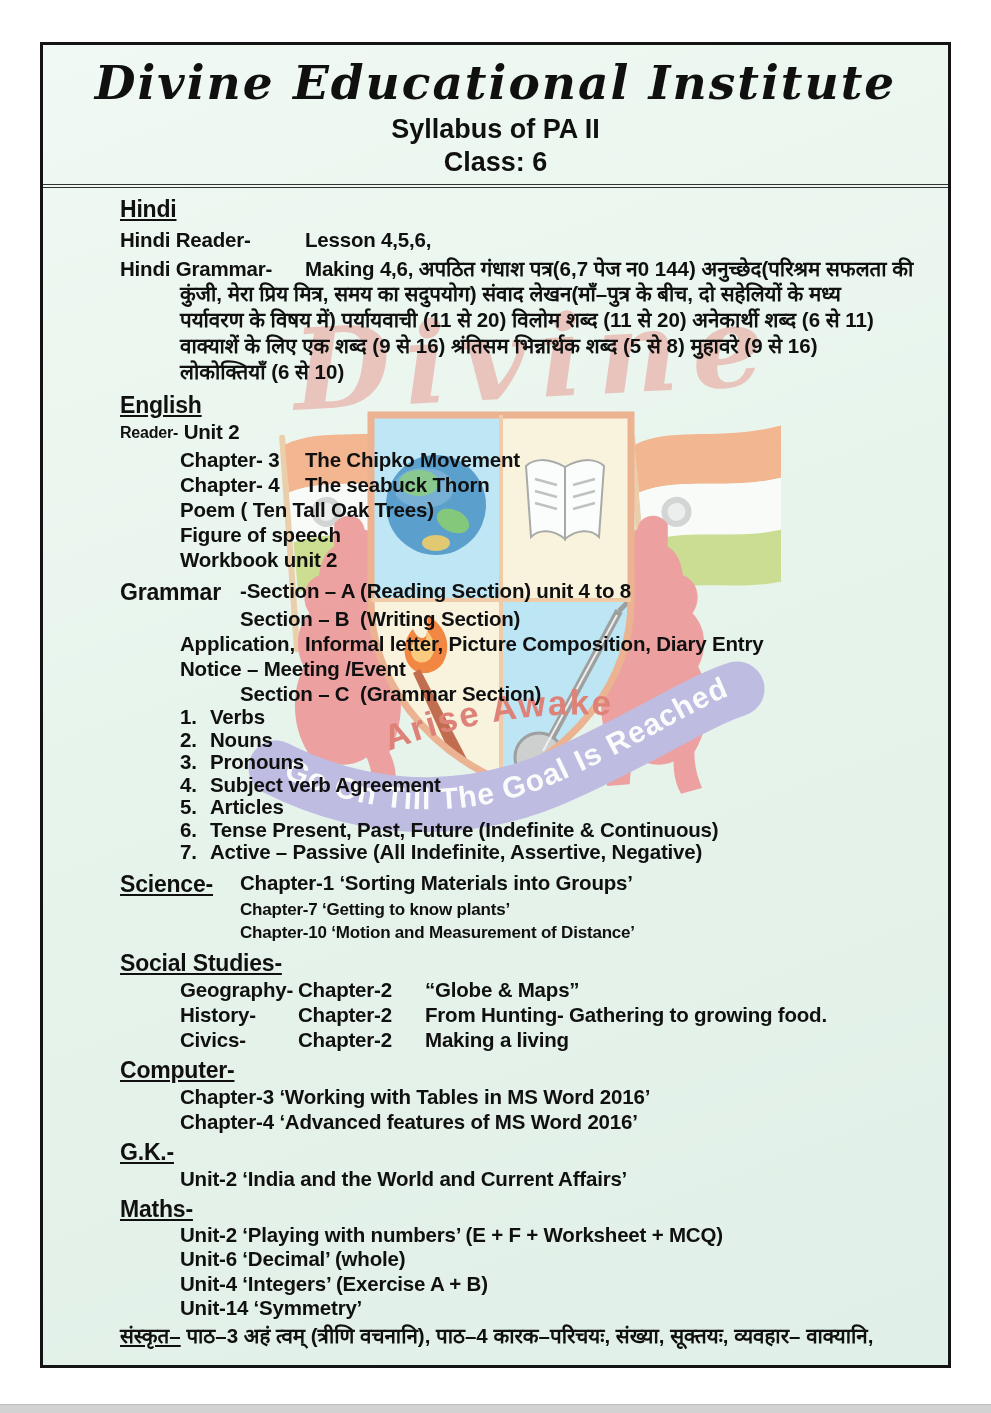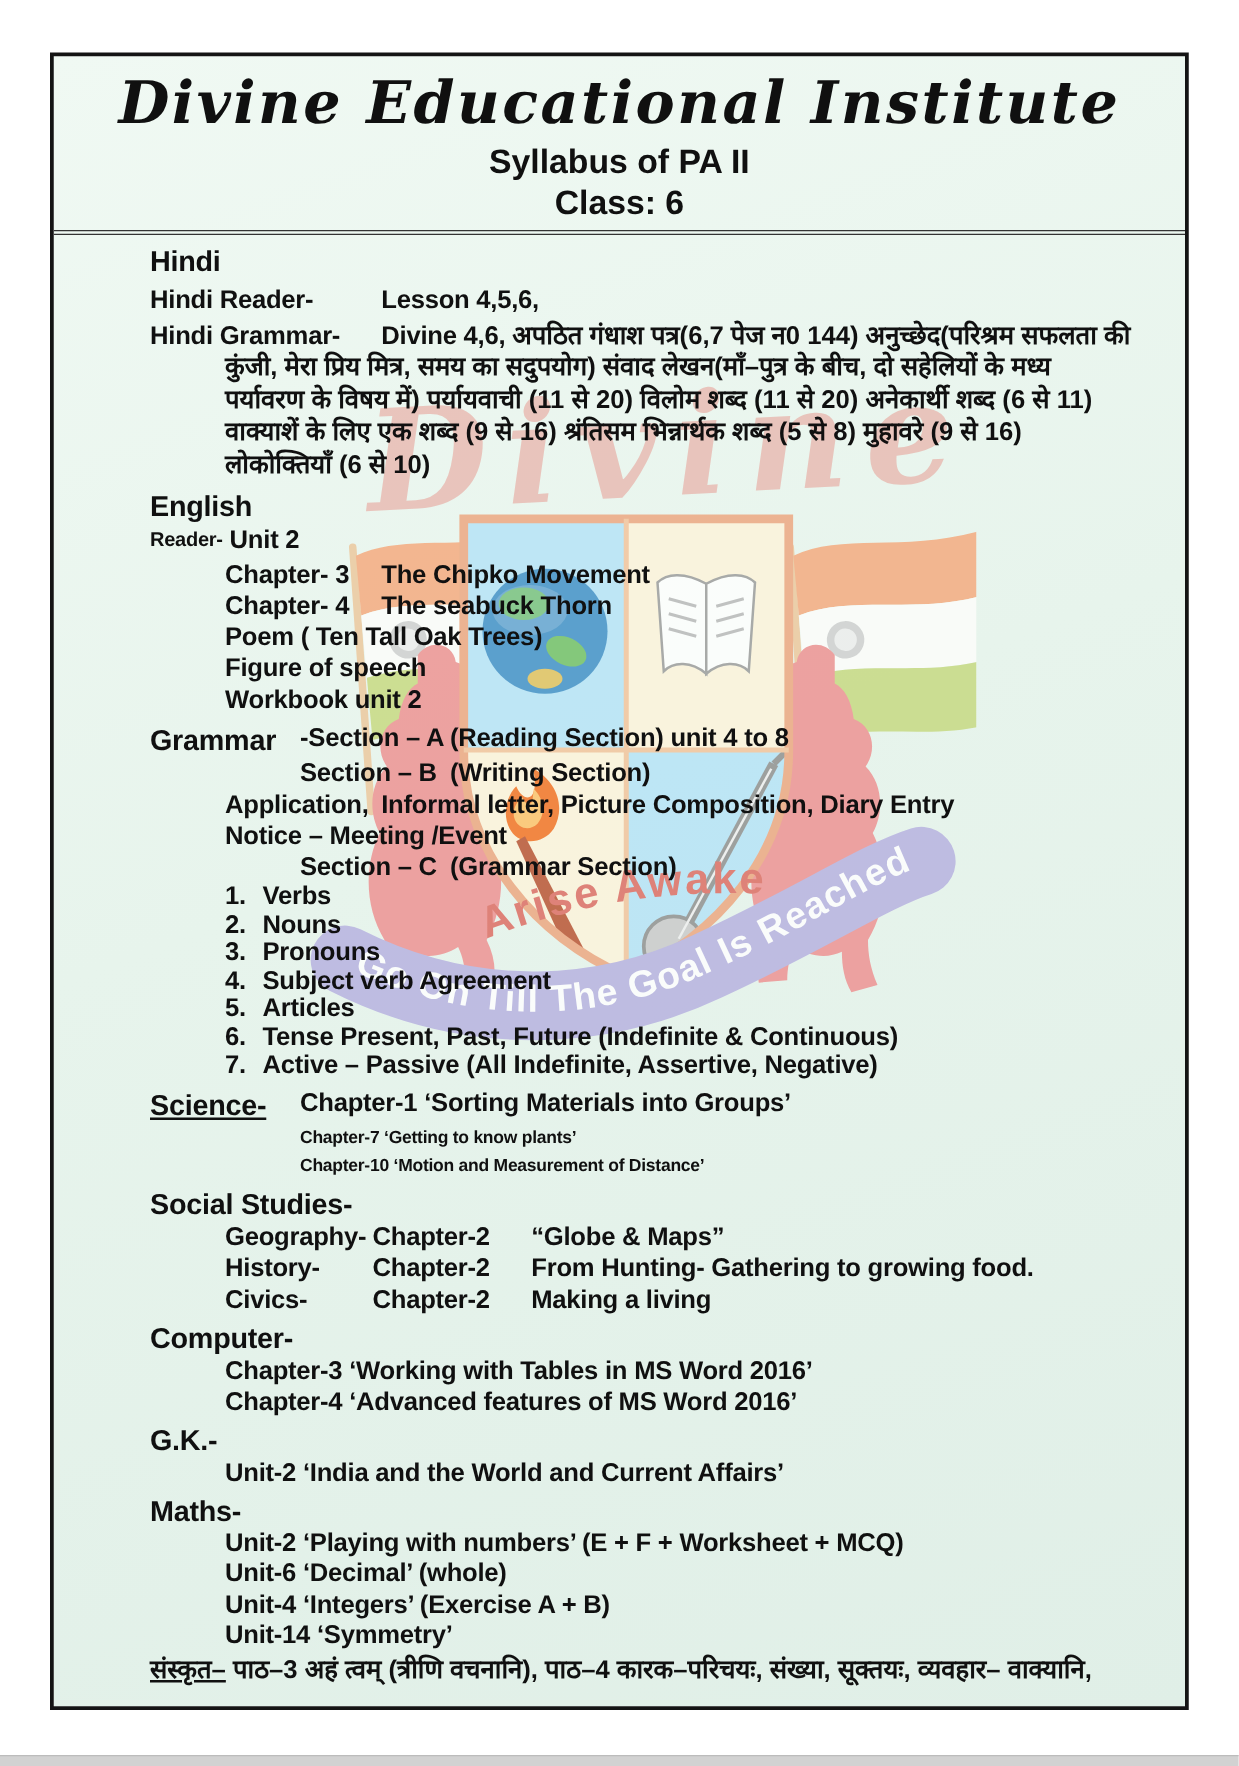--- a/index.html
+++ b/index.html
@@ -31,35 +31,35 @@
     font-family:"DejaVu Serif",serif;font-style:italic;font-weight:bold;
     font-size:112px;letter-spacing:14px;color:rgba(230,122,112,0.40);
     transform:rotate(-3deg);white-space:nowrap;
   }
   .crest{position:absolute;left:178px;top:308px;width:560px;height:480px;opacity:.82;}
   
   .content{
     position:relative;z-index:1;padding:7px 30px 0 77px;
     font-size:20.5px;font-weight:bold;letter-spacing:-0.2px;line-height:25px;
   }
-  .h{font-size:23px;line-height:28px;display:inline-block;}
+  .h{font-size:23px;line-height:28px;text-decoration:underline;display:inline-block;}
   .h-inline{font-size:16px;line-height:28px;text-decoration:underline;display:inline-block;vertical-align:top;}
   .sec{margin-top:4px;}
   .sub1{margin-left:60px;}
   .sub2{margin-left:120px;}
   .w185{display:inline-block;width:185px;}
   .w125{display:inline-block;width:125px;vertical-align:top;}
   .w120{display:inline-block;width:120px;vertical-align:top;}
   .w120h{display:inline-block;width:120px;vertical-align:top;font-size:23px;line-height:28px;}
   .w120hu{display:inline-block;width:120px;vertical-align:top;font-size:23px;line-height:28px;text-decoration:underline;}
   .dev{font-weight:600;letter-spacing:0;}
   .dev-line{line-height:26px;font-weight:600;letter-spacing:0;}
   .topic{line-height:22.5px;}
   .num{display:inline-block;width:30px;}
-  .sci-sub{font-size:14px;line-height:23.5px;}
+  .sci-sub{font-size:17px;line-height:23.5px;}
   .soc-sub{display:inline-block;width:118px;}
   .soc-ch{display:inline-block;width:127px;}
   .mrow{line-height:24.5px;}
   .sans{line-height:26.5px;font-weight:600;letter-spacing:0;margin-top:2px;}
   .sans-h{text-decoration:underline;}
   
   .bottom-bar{
     position:absolute;left:0;top:1404px;width:991px;height:9px;
     background:#d2d2d2;border-top:1px solid #bcbcbc;
   }
@@ -154,21 +154,21 @@
   </div>
 
   <div class="content">
 
     <div>
       <span class="h">Hindi</span>
       <div class="sec">
         <span class="w185">Hindi Reader-</span><span>Lesson 4,5,6,</span>
       </div>
       <div class="sec">
-        <span class="w185">Hindi Grammar-</span><span>Divine 4,6,</span>
+        <span class="w185">Hindi Grammar-</span><span>Making 4,6,</span>
         <span class="dev">अपठित गंधाश पत्र(6,7 पेज न0 144) अनुच्छेद(परिश्रम सफलता की</span>
       </div>
       <div class="sub1 dev-line">कुंजी, मेरा प्रिय मित्र, समय का सदुपयोग) संवाद लेखन(माँ–पुत्र के बीच, दो सहेलियों के मध्य</div>
       <div class="sub1 dev-line">पर्यावरण के विषय में) पर्यायवाची (11 से 20) विलोम शब्द (11 से 20) अनेकार्थी शब्द (6 से 11)</div>
       <div class="sub1 dev-line">वाक्याशें के लिए एक शब्द (9 से 16) श्रंतिसम भिन्नार्थक शब्द (5 से 8) मुहावरे (9 से 16)</div>
       <div class="sub1 dev-line">लोकोक्तियाँ (6 से 10)</div>
     </div>
 
     <div style="margin-top:6px;">
       <span class="h">English</span>

